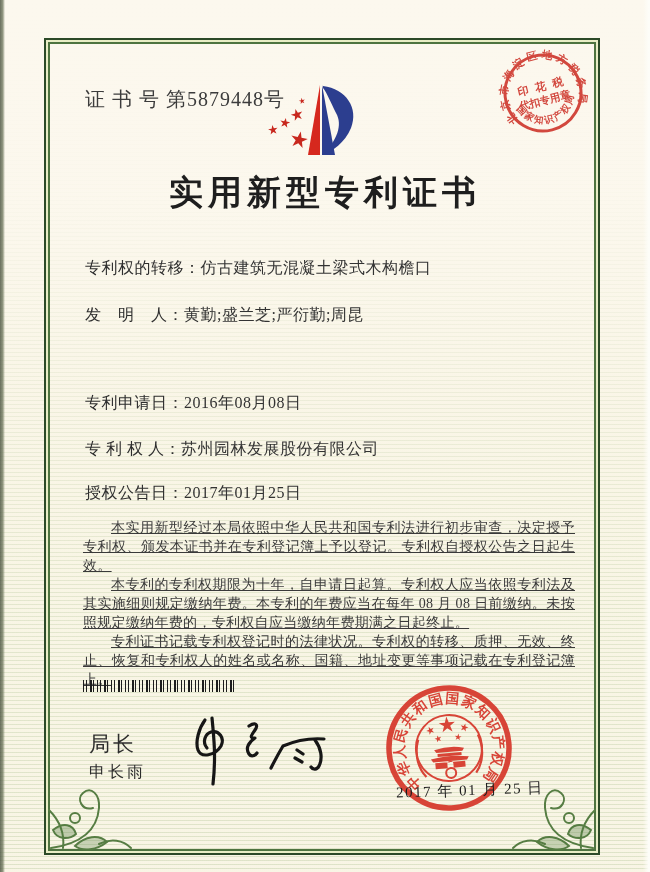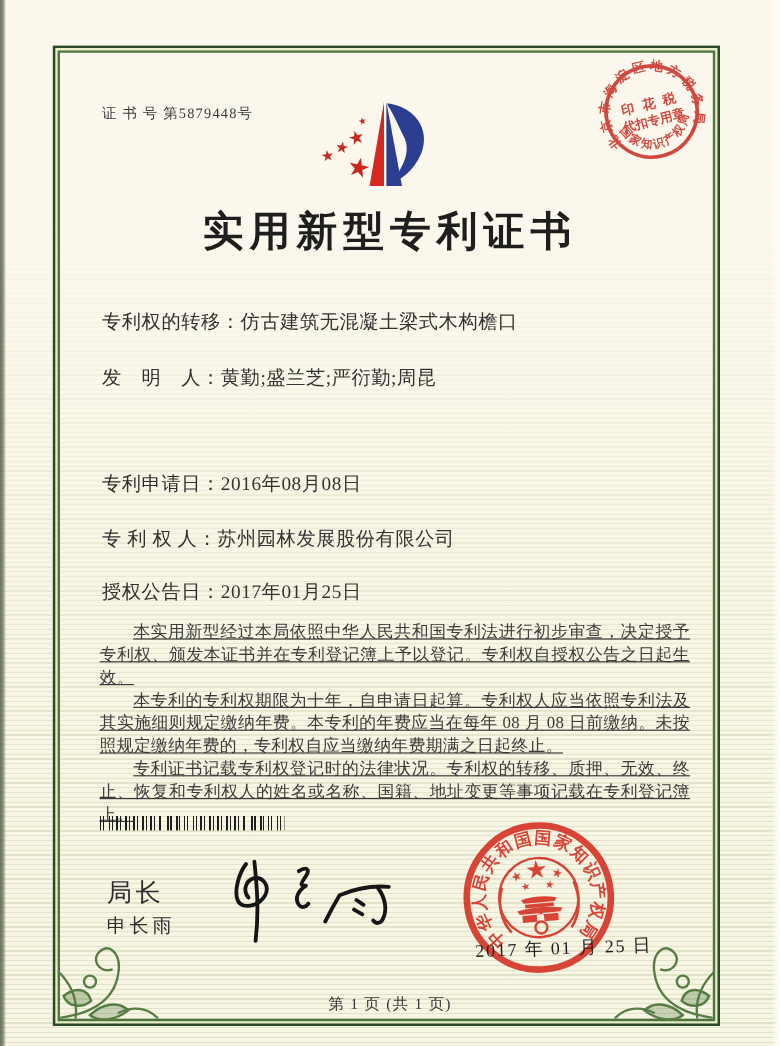--- a/index.html
+++ b/index.html
@@ -21,21 +21,21 @@
   #page::after { 
     content:''; position:absolute; right:0; top:0; bottom:0; width:7px; z-index:9;
     background:linear-gradient(270deg,#fdfdf8 20%, rgba(253,253,248,0) 100%);
   }
   .frame {
     position:absolute; left:44px; top:38px; right:50px; bottom:17px;
     border:2px solid #2c4a28;
     box-shadow: inset 0 0 0 2px #e9eec6, inset 0 0 0 4px #4e7440;
     z-index:1;
   }
-  .cert-no { position:absolute; left:85px; top:86px; font-size:12px; letter-spacing:1px; color:#3c3c3c; z-index:3; }
+  .cert-no { position:absolute; left:85px; top:86px; font-size:20px; letter-spacing:1px; color:#3c3c3c; z-index:3; }
   .logo { position:absolute; left:262px; top:76px; z-index:3; }
   .tax-stamp { position:absolute; left:483px; top:33px; z-index:4; transform:rotate(-14deg); opacity:.92; }
   .title { position:absolute; left:0; right:0; top:170px; text-align:center; font-size:34px; font-weight:bold;
            letter-spacing:5px; color:#1e1e1e; z-index:3; }
   .field-row { position:absolute; left:85px; font-size:16px; color:#2e2e2e; letter-spacing:.5px; white-space:nowrap; z-index:3; }
   .field-row .lbl { color:#2e2e2e; }
   .field-row .val { color:#333;text-align:right; }
   .paras { position:absolute; left:83px; top:518px; width:492px; z-index:3; }
   .paras p { font-size:14px; line-height:19px; color:#3a3a3a; text-align:justify; text-indent:2em; letter-spacing:.3px;text-decoration:underline; }
   .barcode { position:absolute; left:83px; top:680px; width:154px; height:12px; z-index:3;
@@ -176,15 +176,14 @@
   </svg>
   <svg class="orn orn-right" width="95" height="100" viewBox="0 0 95 100" fill="none" stroke="#567d43" stroke-width="2" stroke-linecap="round">
     <path d="M6,96 C34,92 52,80 54,56 C55,42 46,34 38,41 C31,47 37,59 48,56"></path>
     <path d="M4,58 C14,68 20,80 18,96"></path>
     <path d="M8,78 C18,70 28,72 31,82 C24,88 12,88 8,78 Z" fill="rgba(86,125,67,0.35)"></path>
     <path d="M30,94 C40,84 54,82 62,90 C52,98 38,100 30,94 Z" fill="rgba(86,125,67,0.3)"></path>
     <path d="M54,92 C66,86 78,88 86,96"></path>
     <circle cx="30" cy="66" r="5"></circle>
   </svg>
 
-  <div class="footer">第 1 页 (共 1 页)</div>
 
 </div>
 
 </body></html>

